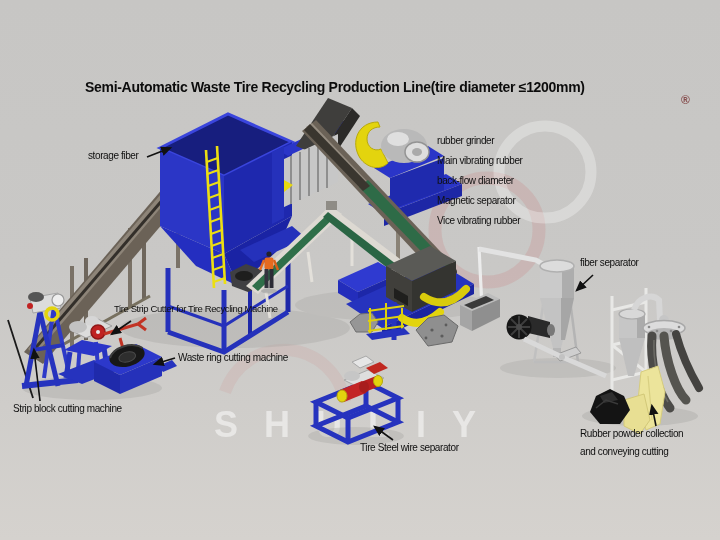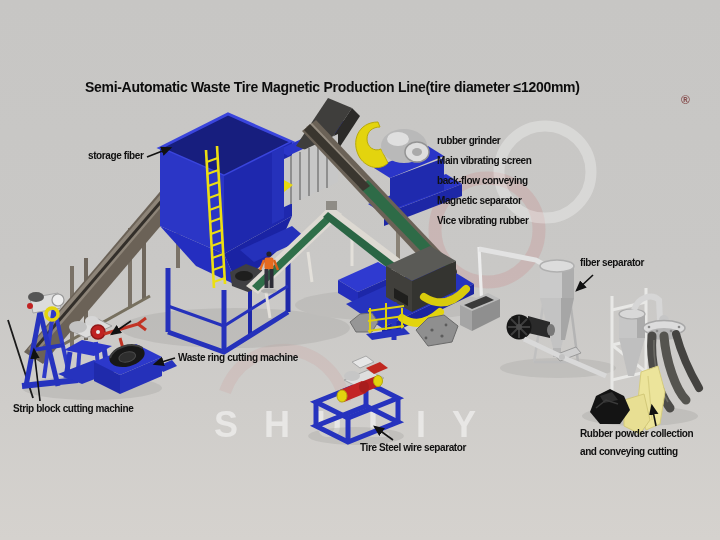--- a/index.html
+++ b/index.html
@@ -3,21 +3,21 @@
 <meta charset="utf-8">
 <style>
   html,body{margin:0;padding:0;}
   #stage{
     position:relative;width:720px;height:540px;overflow:hidden;
     background:linear-gradient(180deg,#c7c6c4 0%,#c9c8c6 50%,#d5d2ce 100%);
     font-family:"Liberation Sans",sans-serif;
   }
   #scene{position:absolute;left:0;top:0;}
   .lbl{
-    position:absolute;color:#101010;font-size:10px;font-weight:700;
+    position:absolute;color:#101010;font-size:10px;font-weight:400;
     letter-spacing:-0.4px;white-space:nowrap;line-height:12px;
   }
   .lbl.small{font-size:9.5px;}
   #title{
     position:absolute;left:85px;top:79px;color:#0c0c0c;
     font-size:14px;font-weight:700;letter-spacing:-0.3px;white-space:nowrap;
   }
   #regmark{
     position:absolute;left:681px;top:93px;font-size:12px;font-weight:700;
     color:rgba(122,54,54,0.85);
@@ -351,28 +351,29 @@
       <line x1="147" y1="157" x2="170" y2="148" marker-end="url(#ah)"></line>
       <line x1="131" y1="321" x2="112" y2="334" marker-end="url(#ah)"></line>
       <line x1="175" y1="358" x2="155" y2="364" marker-end="url(#ah)"></line>
       <line x1="40" y1="401" x2="34" y2="350" marker-end="url(#ah)"></line>
       <line x1="393" y1="440" x2="375" y2="427" marker-end="url(#ah)"></line>
       <line x1="593" y1="275" x2="577" y2="290" marker-end="url(#ah)"></line>
       <line x1="656" y1="426" x2="652" y2="406" marker-end="url(#ah)"></line>
     </g>
   </svg>
 
-  <div id="title">Semi-Automatic Waste Tire Magnetic Production Line(tire diameter ≤1200mm)</div>
+  <div id="title">Semi-Automatic Waste Tire Recycling Production Line(tire diameter ≤1200mm)</div>
   <div id="regmark">®</div>
 
   <div class="lbl" style="left:88px;top:150px">storage fiber</div>
   <div class="lbl" style="left:437px;top:135px">rubber grinder</div>
-  <div class="lbl" style="left:437px;top:155px">Main vibrating screen</div>
-  <div class="lbl" style="left:437px;top:175px">back-flow conveying</div>
+  <div class="lbl" style="left:437px;top:155px">Main vibrating rubber</div>
+  <div class="lbl" style="left:437px;top:175px">back-flow diameter</div>
   <div class="lbl" style="left:437px;top:195px">Magnetic separator</div>
   <div class="lbl" style="left:437px;top:215px">Vice vibrating rubber</div>
   <div class="lbl" style="left:580px;top:257px">fiber separator</div>
+  <div class="lbl small" style="left:114px;top:303px">Tire Strip Cutter for Tire Recycling Machine</div>
   <div class="lbl" style="left:178px;top:352px">Waste ring cutting machine</div>
   <div class="lbl" style="left:13px;top:403px">Strip block cutting machine</div>
   <div class="lbl" style="left:360px;top:442px">Tire Steel wire separator</div>
   <div class="lbl" style="left:580px;top:428px">Rubber powder collection</div>
   <div class="lbl" style="left:580px;top:446px">and conveying cutting</div>
 </div>
 
 </body></html>

